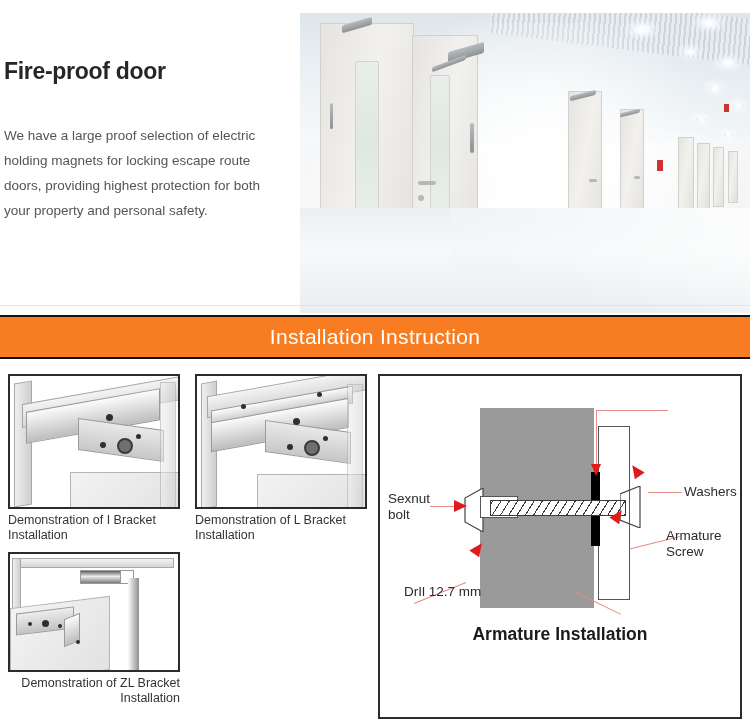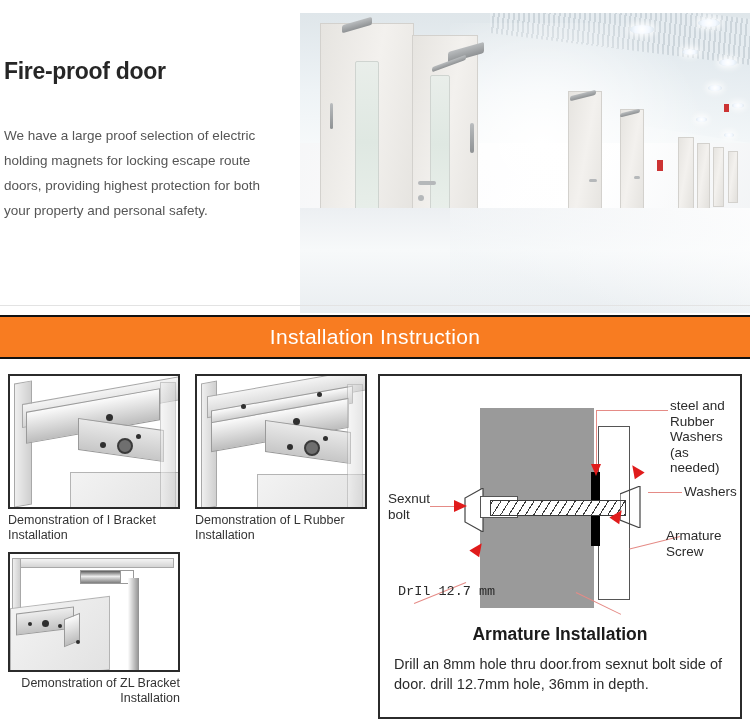--- a/index.html
+++ b/index.html
@@ -288,21 +288,21 @@
           <div class="bd bd-lock-face skew-b" style="left:68px;top:50px;width:84px;height:30px;"></div>
           <div class="bd bd-dot" style="left:44px;top:28px;width:5px;height:5px;"></div>
           <div class="bd bd-dot" style="left:120px;top:16px;width:5px;height:5px;"></div>
           <div class="bd bd-dot" style="left:96px;top:42px;width:7px;height:7px;"></div>
           <div class="bd bd-ring" style="left:107px;top:64px;width:12px;height:12px;"></div>
           <div class="bd bd-dot" style="left:90px;top:68px;width:6px;height:6px;"></div>
           <div class="bd bd-dot" style="left:126px;top:60px;width:5px;height:5px;"></div>
           <div class="bd bd-door" style="left:60px;top:98px;width:108px;height:38px;"></div>
           <div class="bd bd-frame-v" style="left:150px;top:8px;width:14px;height:128px;opacity:.5;"></div>
         </div>
-        <div class="cap">Demonstration of L  Rubber Installation</div>
+        <div class="cap">Demonstration of L  Bracket Installation</div>
       </div>
 
       <div class="thumb t3">
         <div class="frame">
           <div class="bd bd-frame-h" style="left:2px;top:4px;width:160px;height:8px;"></div>
           <div class="bd bd-frame-v" style="left:2px;top:4px;width:7px;height:110px;"></div>
           <div class="bd bd-lock-face" style="left:70px;top:16px;width:40px;height:12px;background:linear-gradient(180deg,#5d5d5d,#ededed 45%,#7d7d7d);"></div>
           <div class="bd" style="left:110px;top:16px;width:12px;height:12px;background:#fff;border:1px solid #999;"></div>
           <div class="bd bd-shadegrad" style="left:118px;top:24px;width:11px;height:92px;"></div>
           <div class="bd bd-door" style="left:0px;top:48px;width:98px;height:72px;transform:skewY(-7deg);"></div>
@@ -350,23 +350,21 @@
       <div class="ap-arrow ar-ne" style="left:232px;top:133px;"></div>
 
       <div class="ap-line" style="left:50px;top:130px;width:26px;"></div>
       <div class="ap-arrow ar-right" style="left:74px;top:124px;"></div>
 
       <div class="ap-line" style="left:30px;top:206px;width:56px;transform:rotate(-22deg);transform-origin:right center;"></div>
       <div class="ap-arrow ar-ne" style="left:92px;top:166px;"></div>
 
       <div class="ap-line" style="left:196px;top:216px;width:50px;transform:rotate(26deg);transform-origin:left center;"></div>
 
-      <div class="ap-label" style="left:290px;top:22px;width:66px;">steel and Rubber Washers (as needed)</div>
       <div class="ap-label" style="left:304px;top:108px;width:60px;">Washers</div>
       <div class="ap-label" style="left:286px;top:152px;width:70px;">Armature Screw</div>
       <div class="ap-label" style="left:8px;top:115px;width:44px;">Sexnut bolt</div>
-      <div class="ap-label" style="left:18px;top:208px;width:110px;font-family:Liberation Mono, monospace;">DrIl 12.7 mm</div>
+      <div class="ap-label" style="left:24px;top:208px;width:110px;">DrIl 12.7 mm</div>
 
       <div class="ap-title">Armature Installation</div>
-      <div class="ap-body">Drill an 8mm hole thru door.from sexnut bolt side of door. drill 12.7mm  hole, 36mm  in depth.</div>
     </div>
   </div>
 </div>
 
 </body></html>

